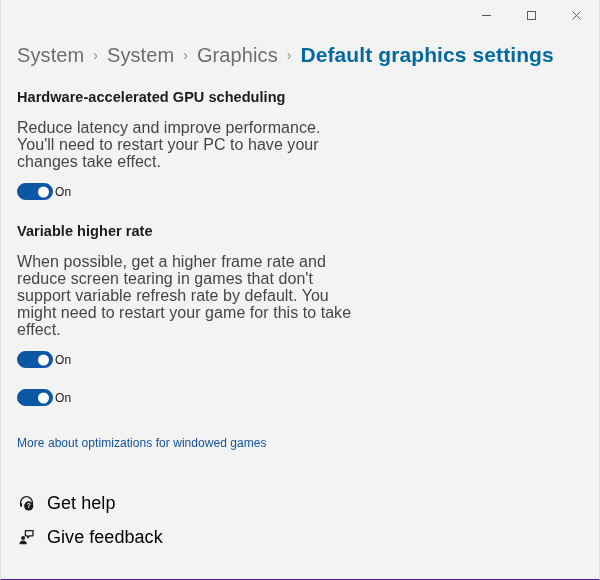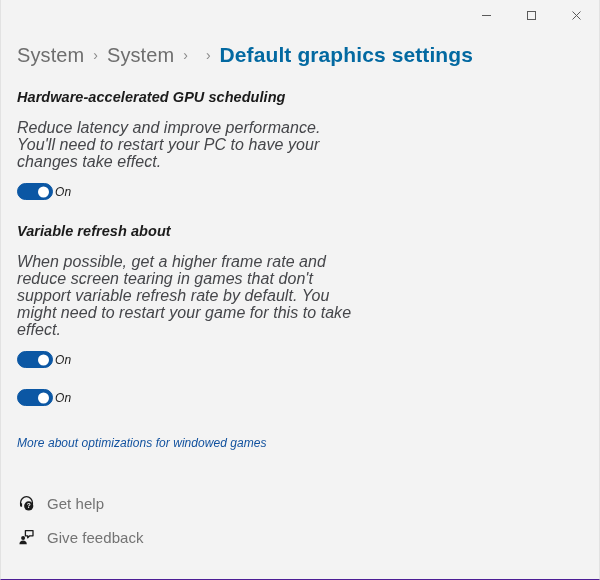--- a/index.html
+++ b/index.html
@@ -66,21 +66,21 @@
     color: #8a8a8a;
     margin: 0 9px;
     position: relative;
     top: -2px;
   }
 
   
   .content {
     padding: 0 16px;
   }
-  .section { margin-top: 21px; font-style: italic; }
+  .section { margin-top: 21px; }
   .section:first-child { margin-top: 20px; }
 
   .section-title {
     font-size: 14.5px;
     font-weight: 600;
     color: #1b1b1b;
     line-height: 20px;
     margin: 0;
     letter-spacing: 0.05px;
   }
@@ -155,22 +155,22 @@
     width: 18px;
     height: 18px;
     display: flex;
     align-items: center;
     justify-content: center;
     flex: 0 0 18px;
     margin-right: 12px;
     color: #1b1b1b;
   }
   .footer-label {
-    font-size: 15px;
-    color: #737373;
+    font-size: 18px;
+    color: #000000;
     letter-spacing: 0.05px;
   }
 </style>
 </head>
 <body>
 
 <div class="window">
 
   <div class="titlebar">
     <div class="caption-btn minimize">
@@ -195,39 +195,40 @@
         </svg>
       </span>
     </div>
   </div>
 
   <div class="breadcrumb">
     <span class="crumb">System</span>
     <span class="crumb-sep">›</span>
     <span class="crumb">System</span>
     <span class="crumb-sep">›</span>
+    <span class="crumb">Graphics</span>
     <span class="crumb-sep">›</span>
     <span class="crumb current">Default graphics settings</span>
   </div>
 
   <div class="content">
 
     <div class="section">
       <h2 class="section-title">Hardware-accelerated GPU scheduling</h2>
       <p class="section-desc">Reduce latency and improve performance. You'll need to restart your PC to have your changes take effect.</p>
       <div class="toggle-row">
         <div class="toggle">
           <span class="knob"></span>
         </div>
         <span class="toggle-label">On</span>
       </div>
     </div>
 
     <div class="section">
-      <h2 class="section-title">Variable refresh about</h2>
+      <h2 class="section-title">Variable higher rate</h2>
       <p class="section-desc">When possible, get a higher frame rate and reduce screen tearing in games that don't support variable refresh rate by default. You might need to restart your game for this to take effect.</p>
       <div class="toggle-row">
         <div class="toggle">
           <span class="knob"></span>
         </div>
         <span class="toggle-label">On</span>
       </div>
     </div>
 
     <div class="section">

